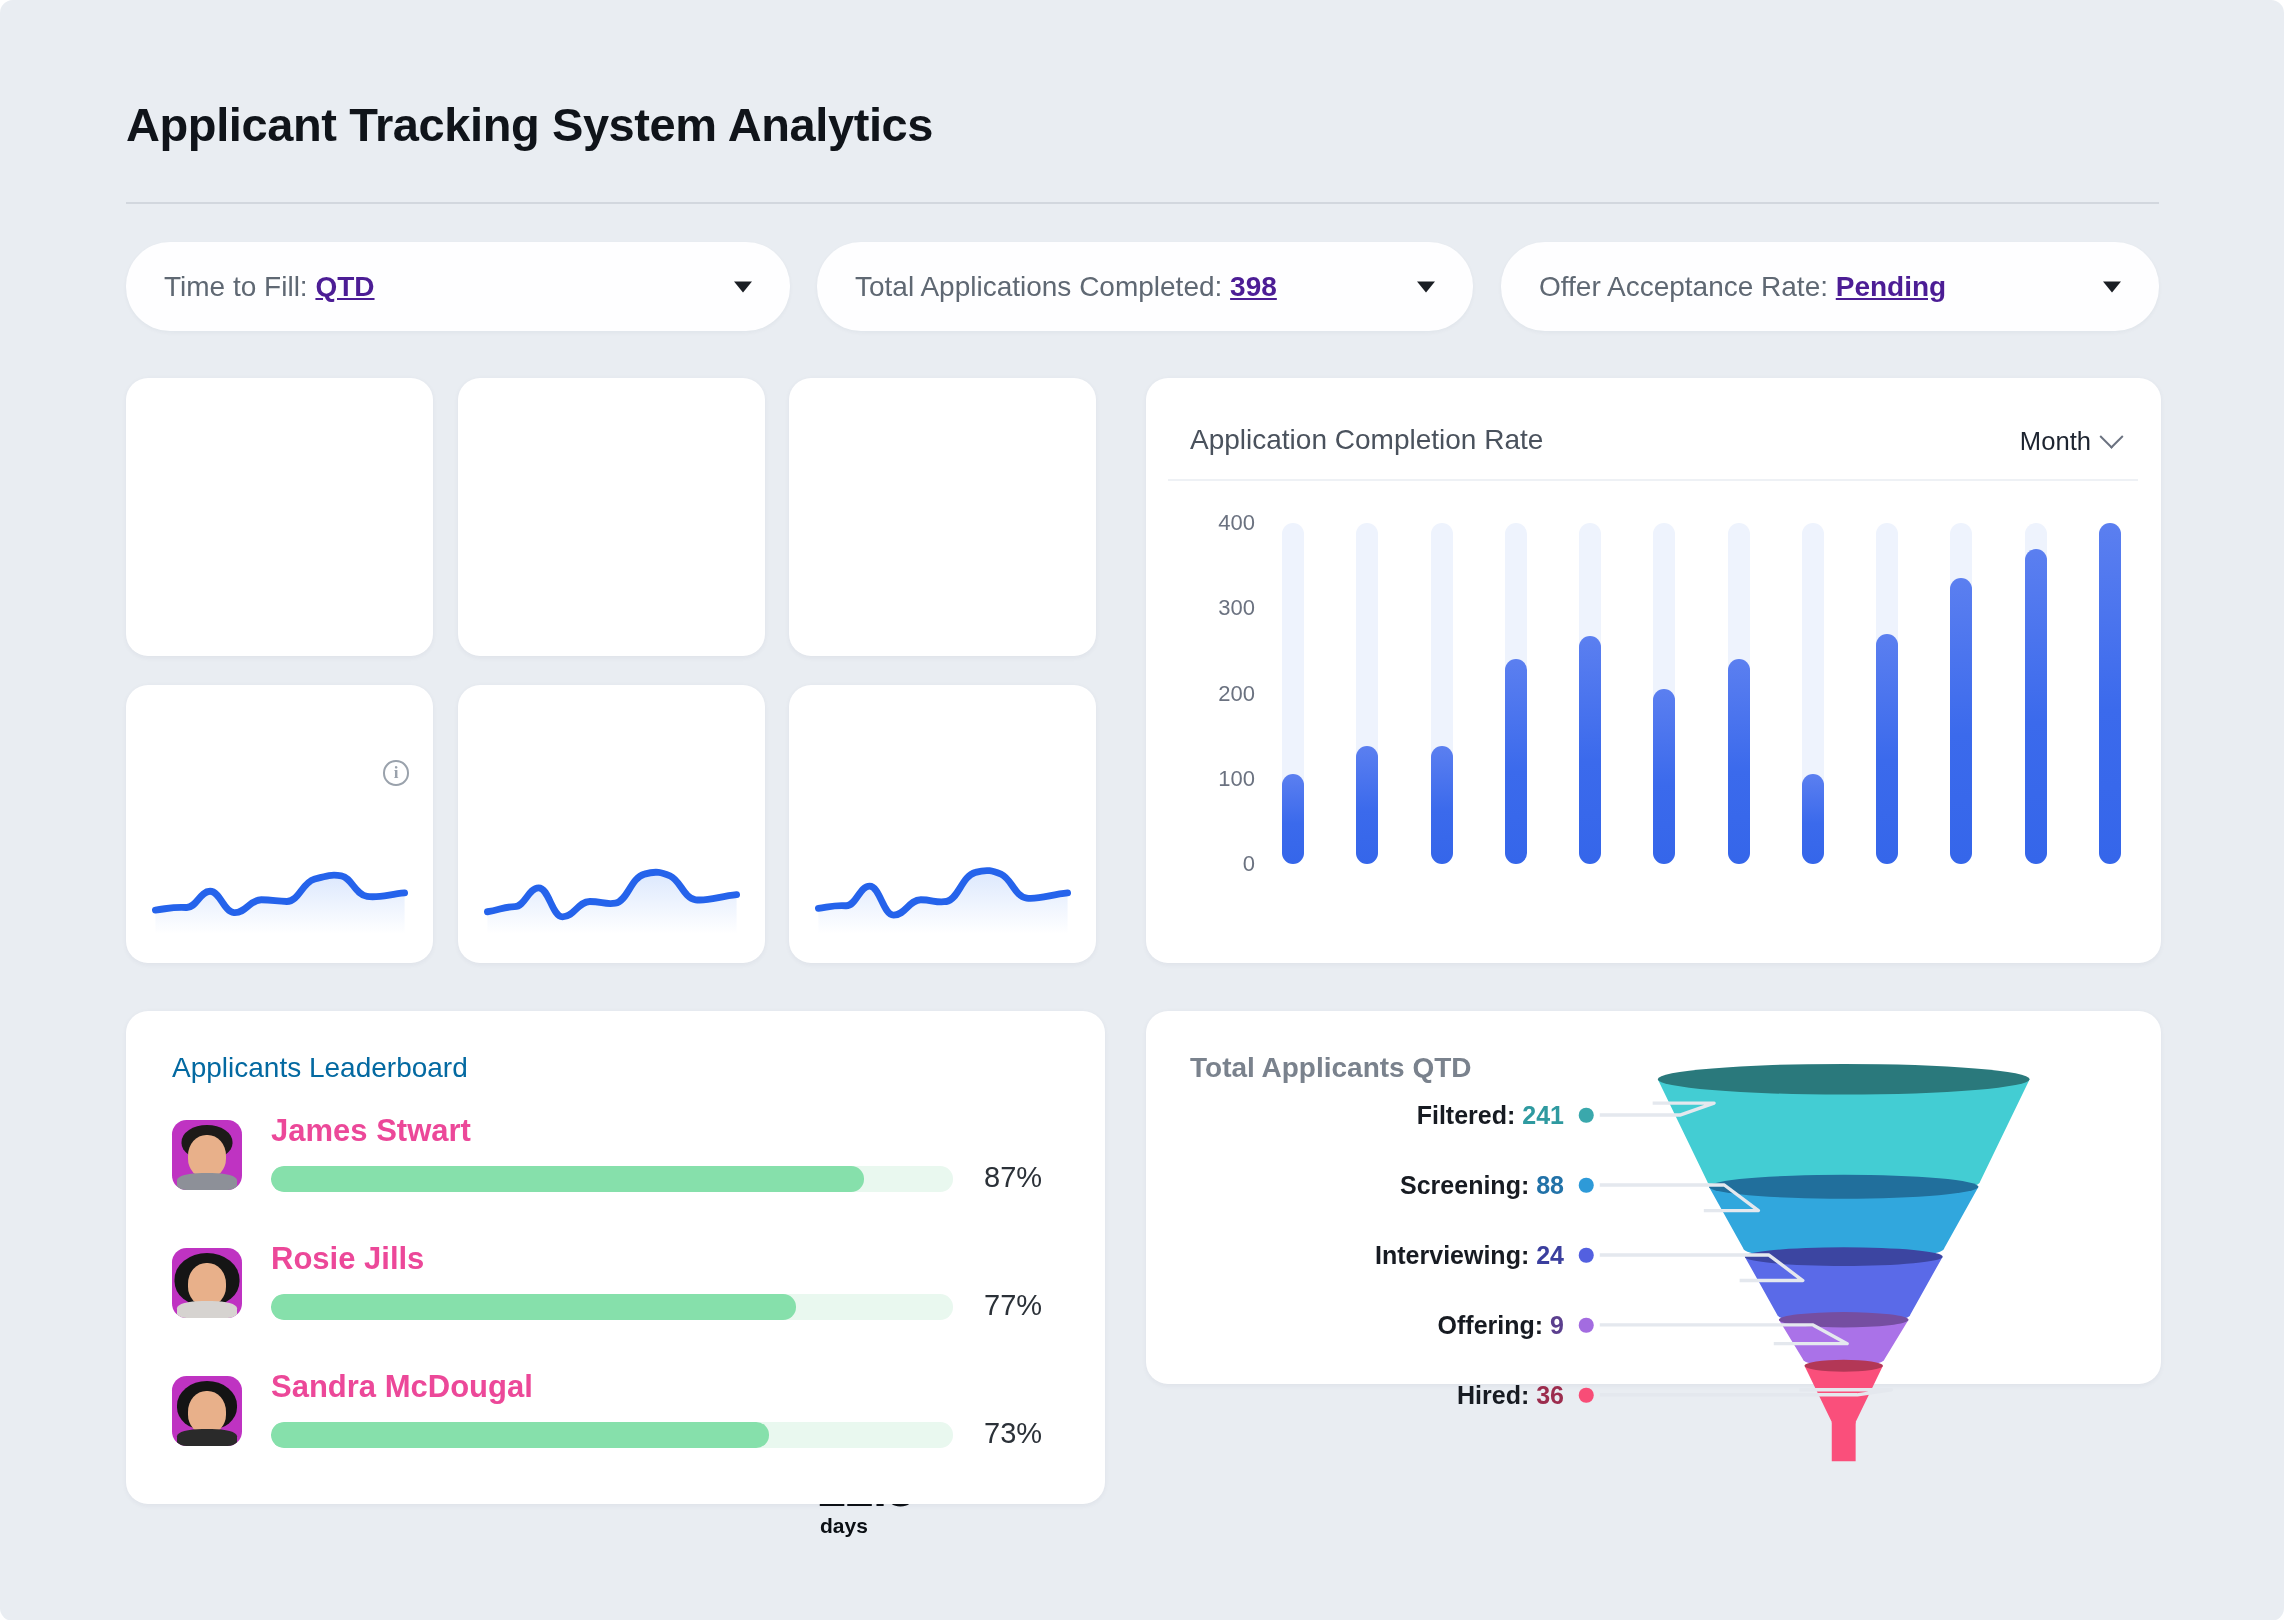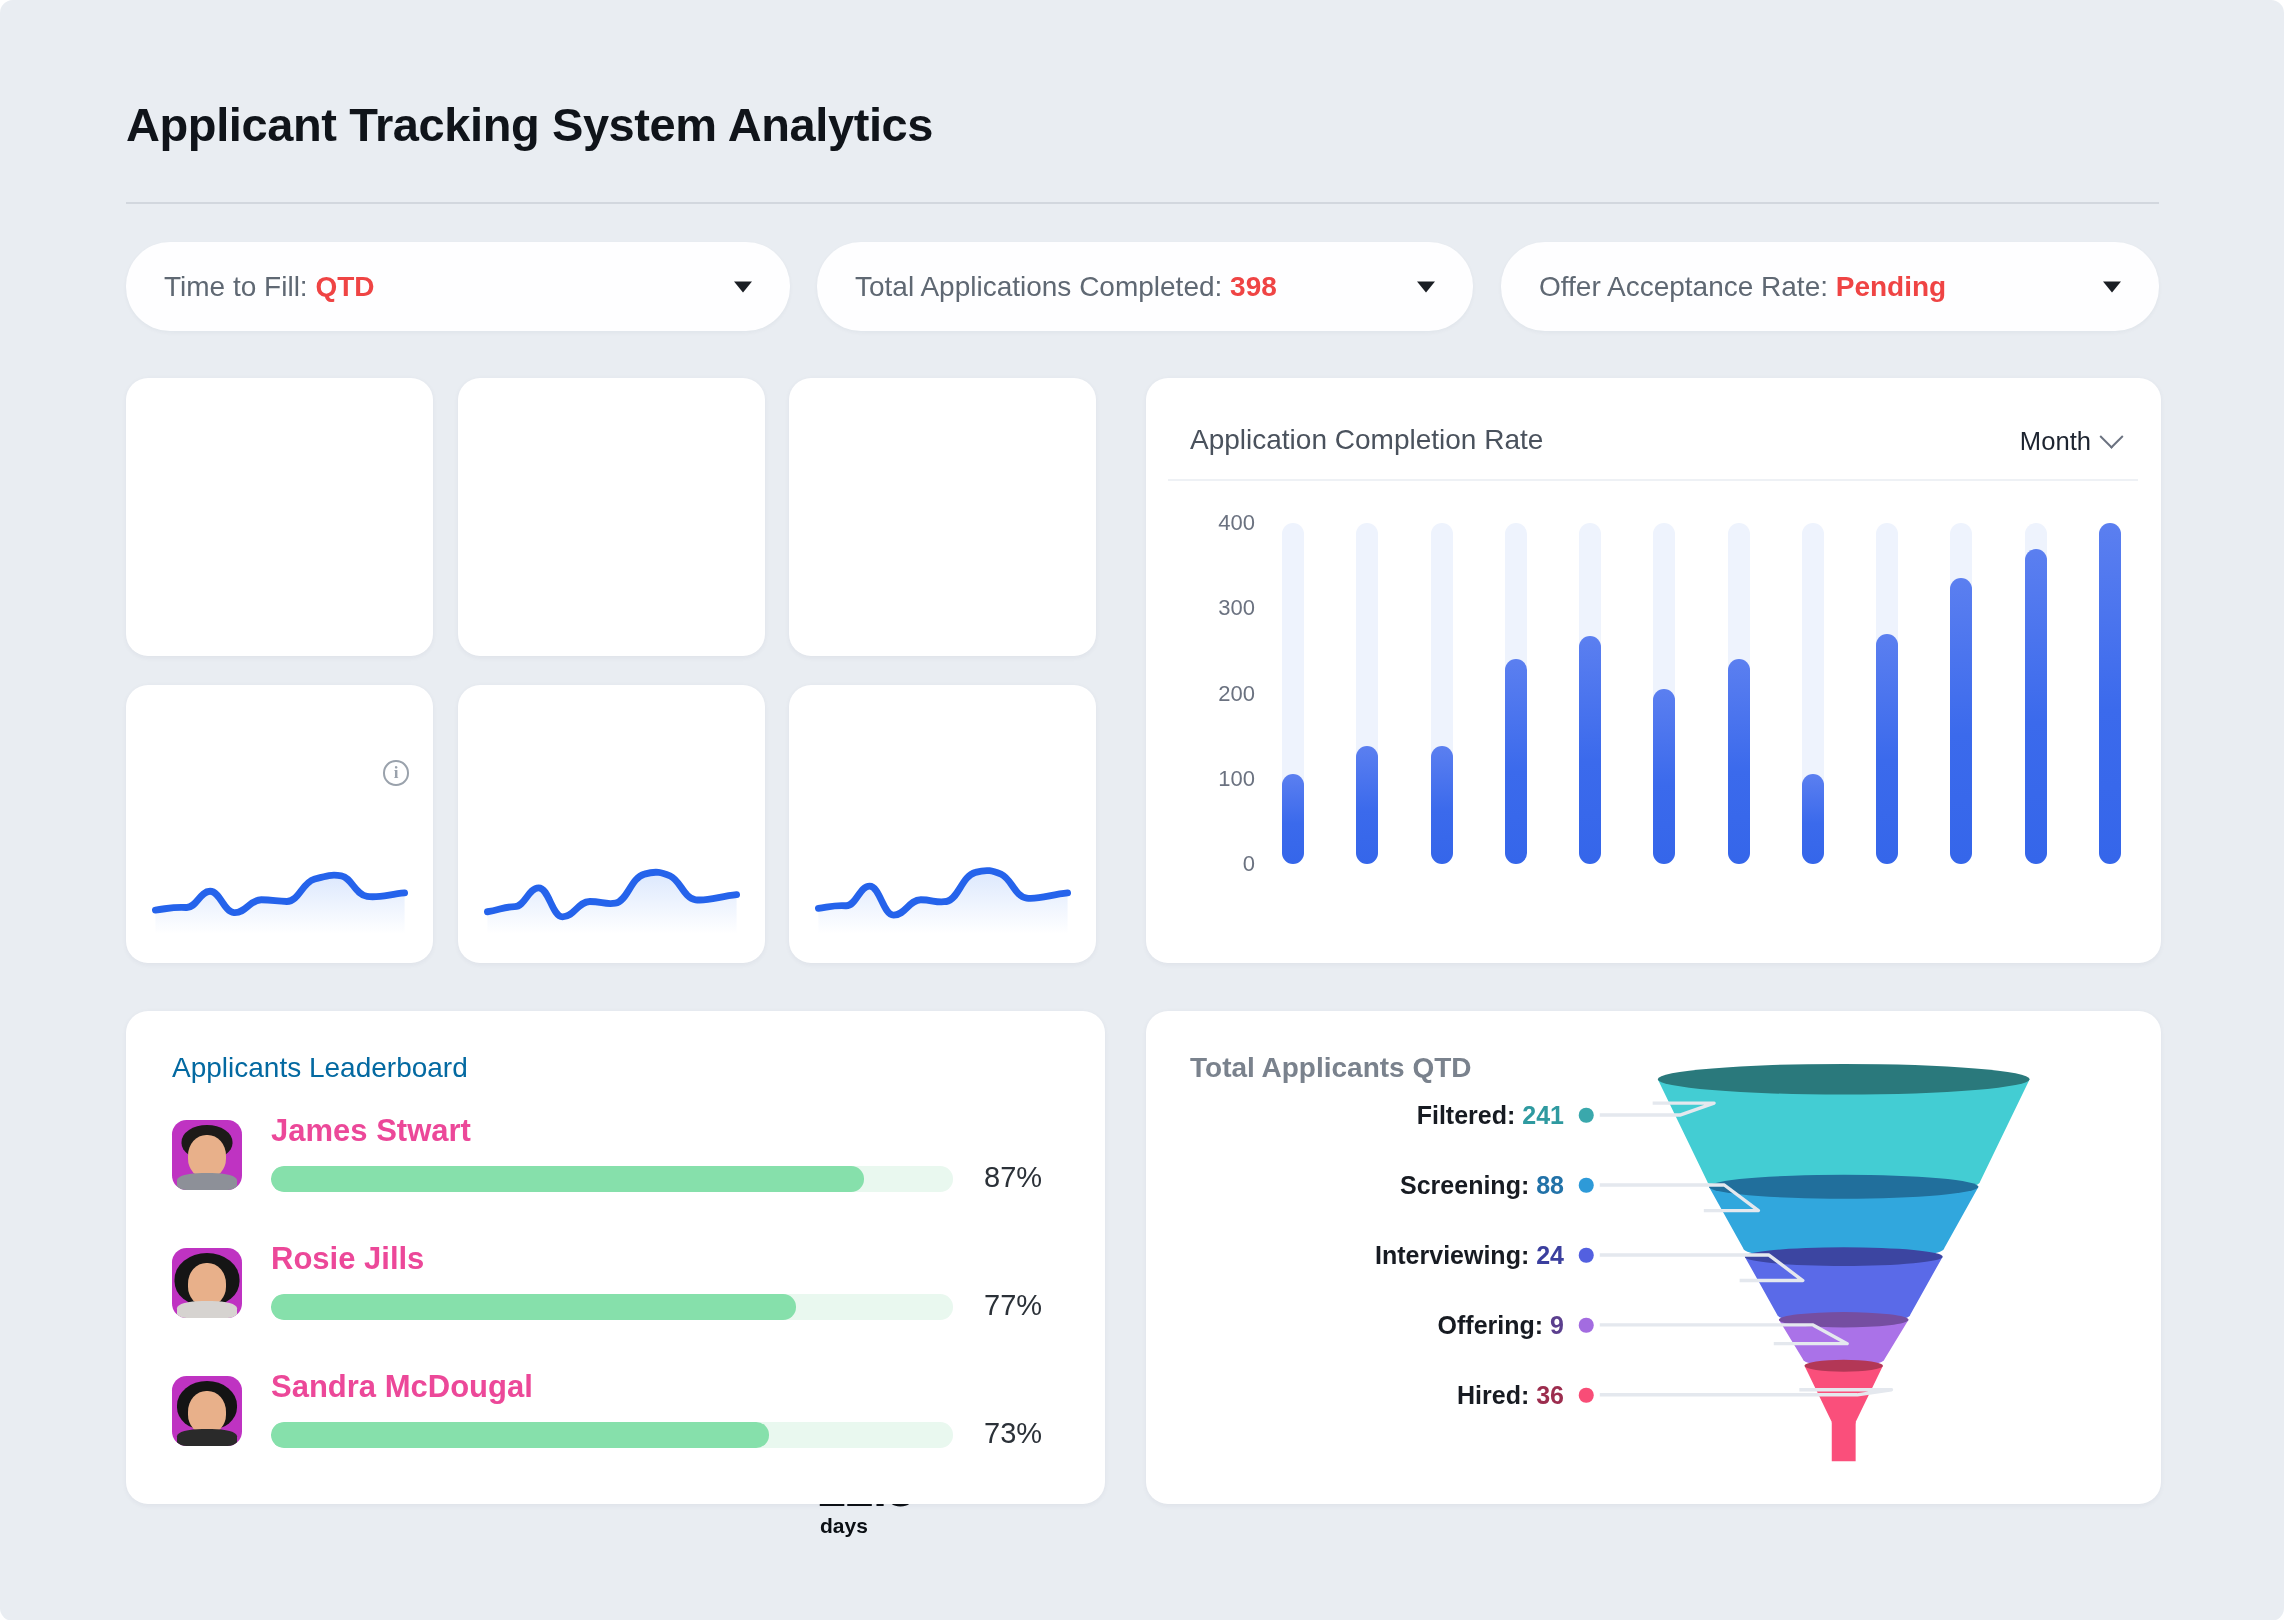--- a/index.html
+++ b/index.html
@@ -34,21 +34,21 @@
     position:absolute; top:0; height:89px;
     background:#fefeff; border-radius:44px;
     display:flex; align-items:center;
     padding:0 38px;
     box-shadow:0 1.7px 4.3px rgba(30,45,70,0.045);
   }
   #filter-0 { left:0;    width:664px; }
   #filter-1 { left:691px; width:656px; }
   #filter-2 { left:1375px; width:658px; }
   .filter-text { font-size:28px; color:#5f6873; white-space:nowrap; }
-  .filter-text b { color:#ef4444; font-weight:700; }
+  .filter-text b { color:#4c1d95; font-weight:700;text-decoration:underline; }
   .filter-caret {
     position:absolute; right:38px; top:50%;
     transform:translateY(-50%);
     width:0;height:0;
     border-left:9.4px solid transparent;
     border-right:9.4px solid transparent;
     border-top:11px solid #1a1e24;
   }
 
   
@@ -154,21 +154,21 @@
     width:682px; height:25.6px;
     background:#e9f8ef; border-radius:12.8px; overflow:hidden;
   }
   .bar-prog { height:100%; background:#86e0ab; border-radius:12.8px; }
   .leader-pct {
     position:absolute; left:812px; top:48px;
     font-size:29px; color:#2b3138;
   }
 
   
-  #funnel-card { left:1146px; top:1011px; width:1015px; height:493px; }
+  #funnel-card { left:1146px; top:1011px; width:1015px; height:373px; }
   .funnel-title { position:absolute; left:44px; top:41px; font-size:28px; color:#7a828d; font-weight:600; }
   .funnel-svg { position:absolute; left:0; top:0; width:1015px; height:493px; }
   .fl-label {
     position:absolute; text-align:right;
     font-size:25px; font-weight:700; color:#171b22; white-space:nowrap;
     transform:translateY(-50%);
   }
   .fl-label .val { font-weight:700; }
   .fl-dot { position:absolute; width:14.5px;height:14.5px;border-radius:50%;
             transform:translate(-50%,-50%); }

